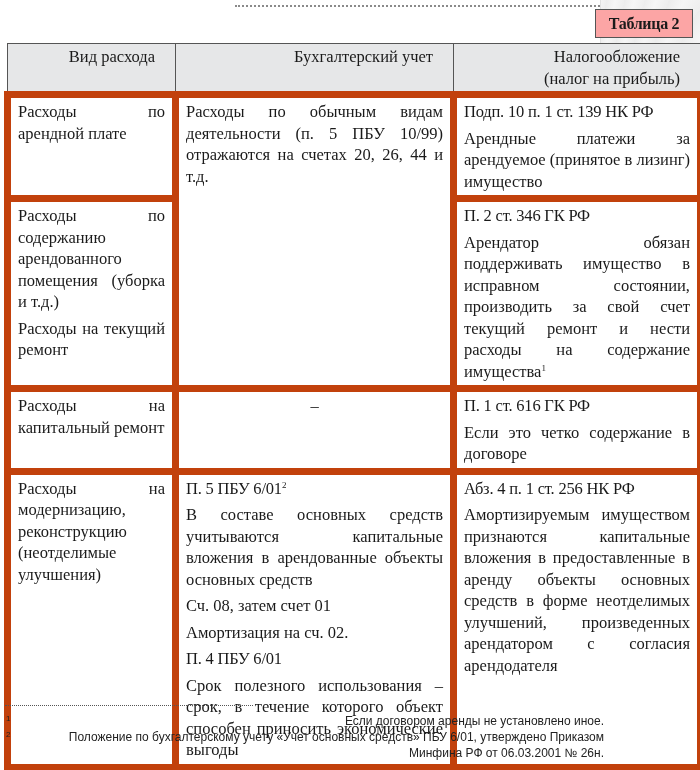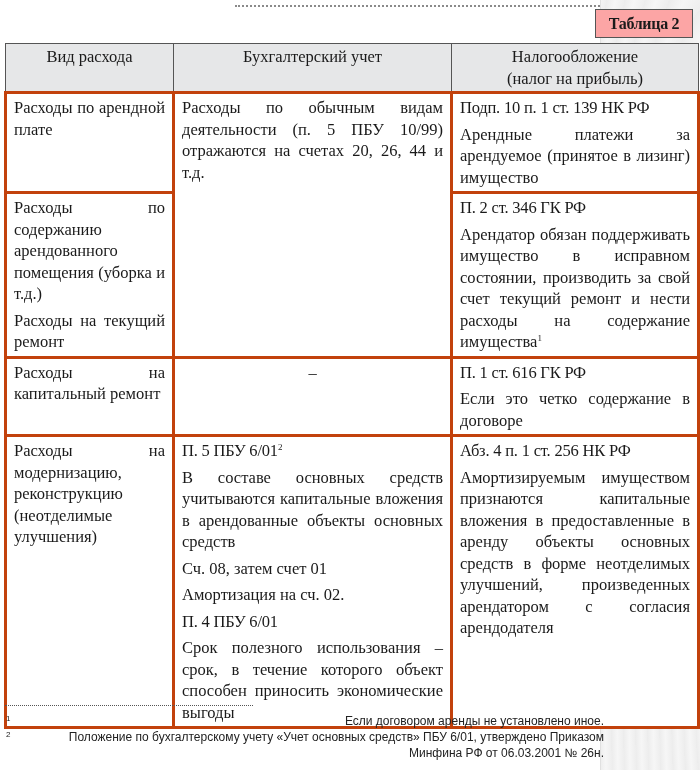--- a/index.html
+++ b/index.html
@@ -27,26 +27,26 @@
   .doc-table {
     position: absolute; left: 4px; top: 43px; width: 693px;
     border-collapse: collapse; table-layout: fixed;
     background: #fff;
     font-size: 16.5px; line-height: 21.5px;
   }
   .doc-table col.c1 { width: 168px; }
   .doc-table col.c2 { width: 278px; }
   .doc-table col.c3 { width: 247px; }
   .doc-table th {
-    background: #e6e7e8; font-weight: normal; text-align: center; vertical-align: top;
-    border: 1px solid #555; padding: 2px 6px; height: 41px;
+    background: #e6e7e8; font-weight: normal; text-align: right; vertical-align: top;
+    border: 1px solid #555; padding: 2px 20px; height: 41px;
     border-bottom: 2px solid #444;
   }
   .doc-table td {
-    border: 3px solid #c2410c; vertical-align: top; padding: 3px 7px 3px 7px;
+    border: 7px solid #c2410c; vertical-align: top; padding: 3px 7px 3px 7px;
     text-align: justify;
   }
   .doc-table td.center { text-align: center; }
   .p { margin: 0 0 5px 0; }
   .p:last-child { margin-bottom: 0; font-family: Liberation Serif, serif; }
   .ref { letter-spacing: -0.2px; }
   sup { font-size: 9px; line-height: 0; vertical-align: 6px; }
   .row1 td { height: 86px; }
   .row2 td { height: 147px; }
   .row3 td { height: 63px; }

